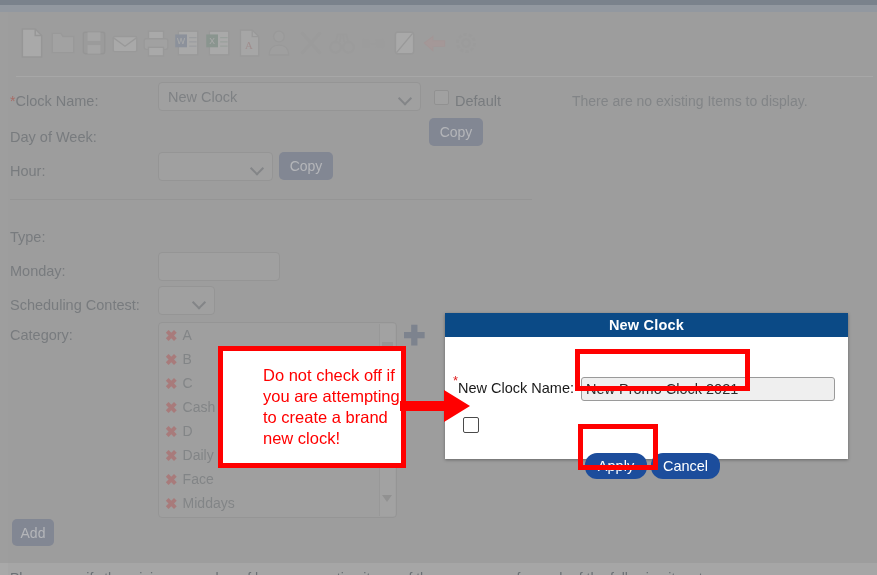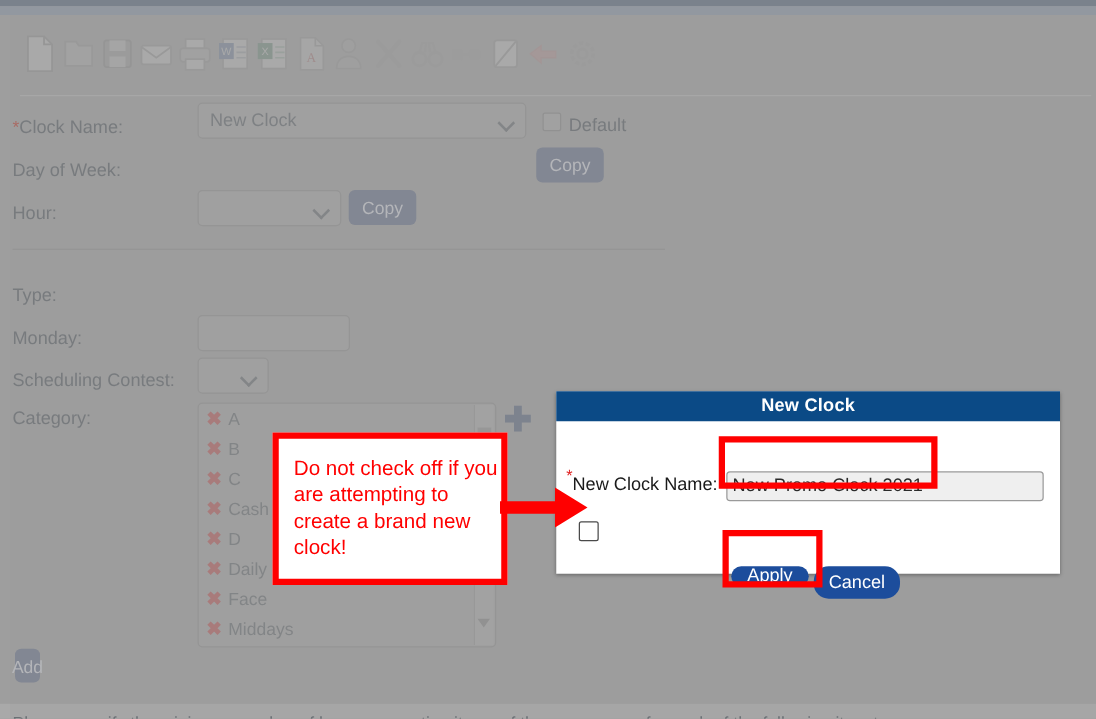--- a/index.html
+++ b/index.html
@@ -81,21 +81,21 @@
   .m-cbx{position:absolute;box-sizing:border-box;width:16px;height:16px;
      border:1.5px solid #4a4a4a;background:#fff;border-radius:2px;}
   .m-btn{position:absolute;box-sizing:border-box;background:#1c4d9c;color:#fff;
      border:none;border-radius:12px;font-size:14.5px;
      display:flex;align-items:center;justify-content:center;
      font-family:"Liberation Sans", sans-serif;}
 
   
   .hl{position:absolute;z-index:80;border:5px solid #ff0000;background:transparent;}
   .callout{position:absolute;z-index:85;background:#ffffff;border:5px solid #ff0000;
-     box-sizing:border-box;}
+     box-sizing:border-box;padding-left:28px;}
   .callout p{margin:0;color:#ff0000;font-size:16.5px;line-height:21px;}
   .arrow{position:absolute;z-index:86;}
 </style>
 </head>
 <body>
 
 <div class="topbar-dark"></div>
 <div class="topbar-light"></div>
 <div class="page-left-edge"></div>
 
@@ -285,38 +285,39 @@
       </div>
     <div class="list-item"></div>
     <div class="scroll">
       <span class="scroll-up"><span class="tri tri-up"></span></span>
       <span class="thumb"></span>
       <span class="scroll-dn"><span class="tri tri-dn"></span></span>
     </div>
   </div>
   <span class="plus" style="left:403px;top:311px">✚</span>
 
-  <div class="btn-grey" style="left:12px;top:507px;width:20px;height:27px">Add</div>
+  <div class="btn-grey" style="left:12px;top:507px;width:42px;height:27px">Add</div>
 
   <span class="hint" style="left:10px;top:558px">Please specify the minimum number of hours separating items of the same name for each of the following item types:</span>
 
+  <span class="hint" style="left:572px;top:81px">There are no existing Items to display.</span>
 </div>
 
 <div class="veil"></div>
 
 <div class="modal" style="left:445px;top:313px;width:403px;height:146px">
   <div class="modal-title">New Clock</div>
   <div class="modal-body">
     <span class="m-req" style="left:8px;top:36px">*</span>
     <span class="m-lbl" style="left:13px;top:43px">New Clock Name:</span>
     <div class="m-input" style="left:136px;top:40px;width:254px;height:24px">
       <span>New Promo Clock 2021</span>
     </div>
     <div class="m-cbx" style="left:18px;top:80px"></div>
-    <div class="m-btn" style="left:140px;top:116px;width:62px;height:16px">Apply</div>
+    <div class="m-btn" style="left:140px;top:116px;width:62px;height:26px">Apply</div>
     <div class="m-btn" style="left:206px;top:116px;width:69px;height:26px">Cancel</div>
   </div>
 </div>
 
 <div class="hl" style="left:575px;top:349px;width:165px;height:32px"></div>
 <div class="hl" style="left:578px;top:424px;width:70px;height:36px"></div>
 
 <div class="callout" style="left:218px;top:346px;width:188px;height:122px">
   <p style="padding:14px 0 0 12px">Do not check off if you are attempting to create a brand new clock!</p>
 </div>

